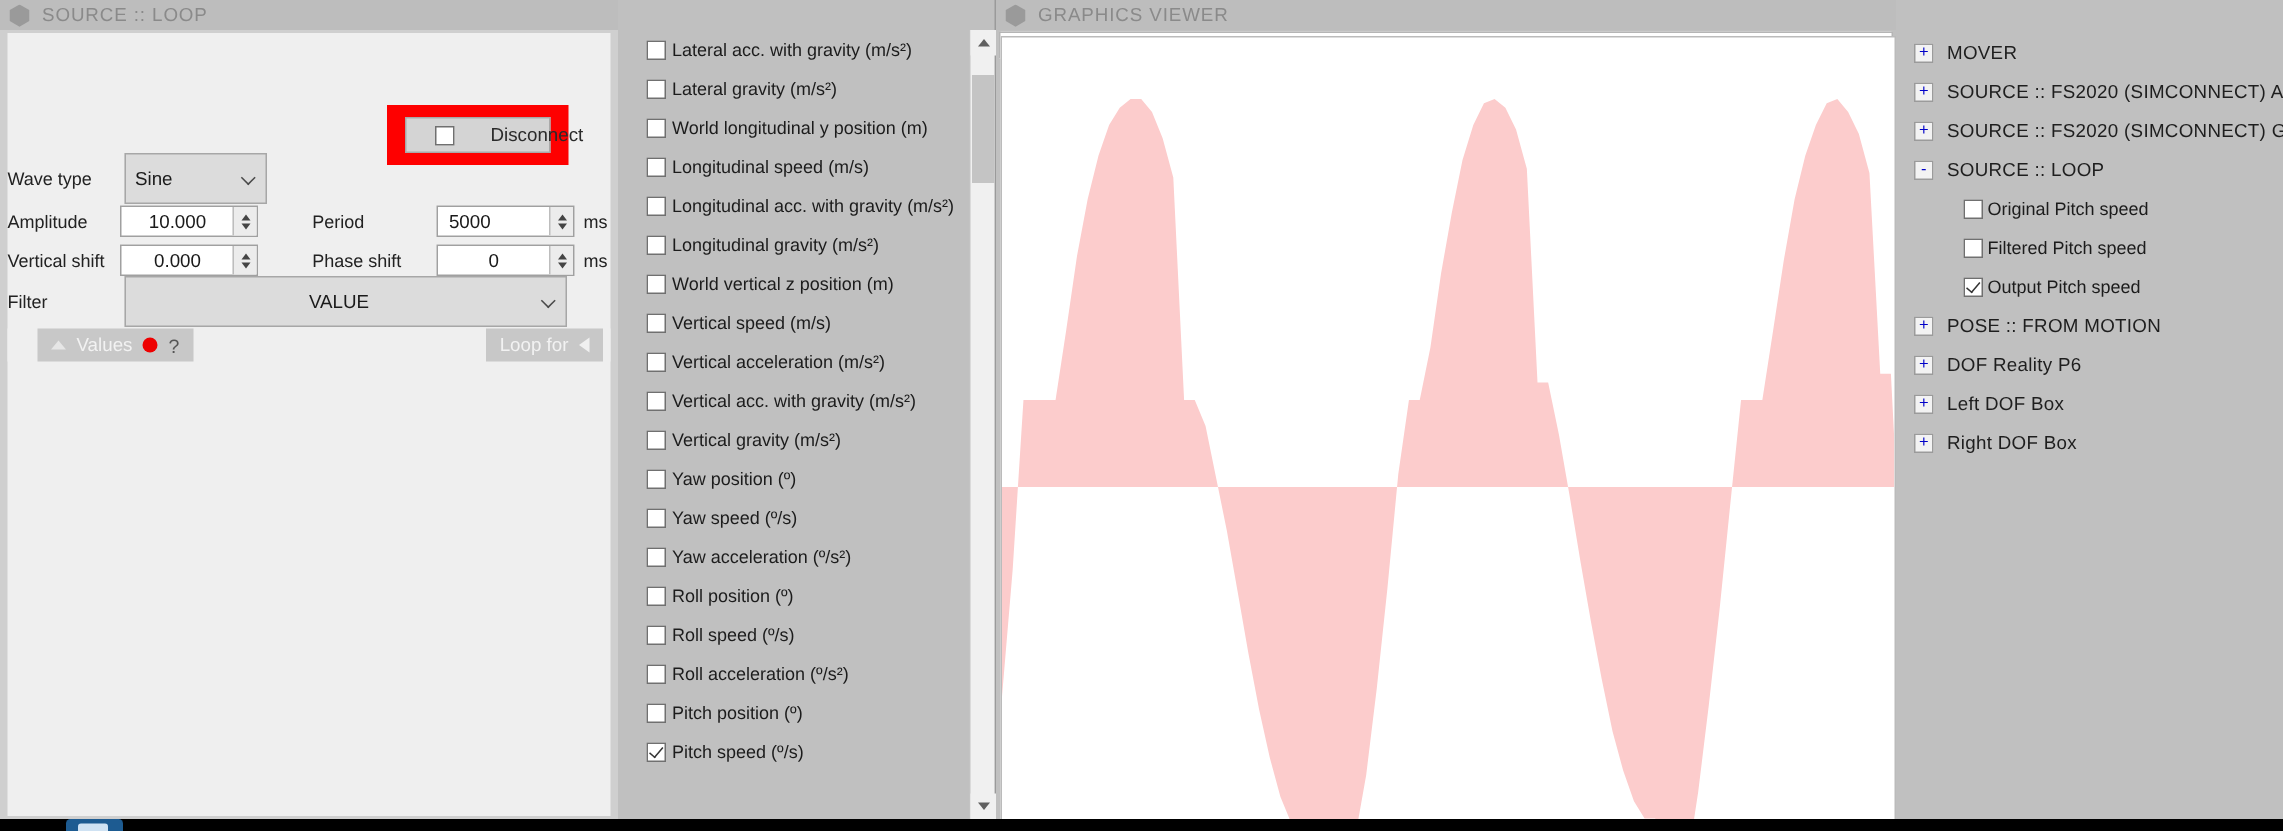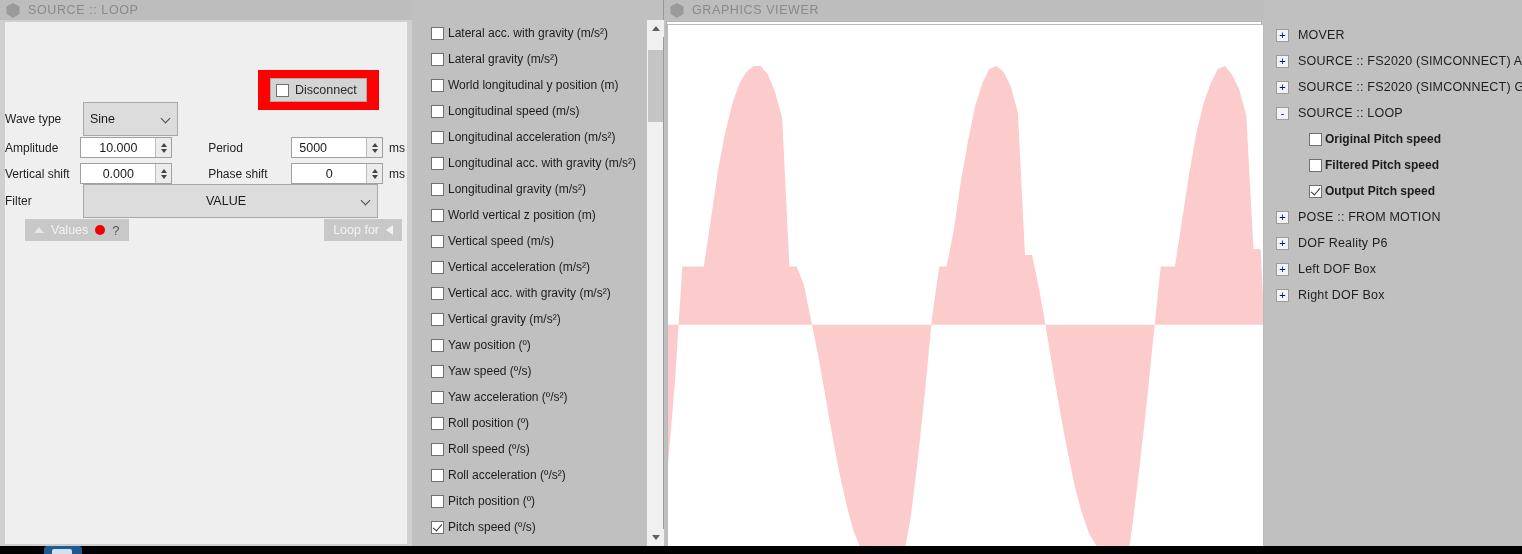--- a/index.html
+++ b/index.html
@@ -30,21 +30,21 @@
   
   #src-panel { position: absolute; left: 0; top: 0; width: 412px; height: 554px; background: #cfcfcf; }
   #src-body { position: absolute; left: 5px; top: 22px; width: 402px; height: 522px; background: #efefef; }
 
   .disconnect-wrap {
     position: absolute; left: 253px; top: 48px; width: 121px; height: 40px;
     background: #fe0000; display: flex; align-items: center; justify-content: center;
   }
   .disconnect-btn {
     width: 97px; height: 24px; background: #d4d4d4; border: 1px solid #a9a9a9;
-    display: flex; align-items: center; padding-left: 5px; gap: 6px;
+    display: flex; align-items: center; padding-left: 19px; gap: 24px;
   }
   .cbx { width: 13px; height: 13px; background: #fff; border: 1px solid #707070; flex: 0 0 auto; position: relative; }
   .cbx.checked::after {
     content: ""; position: absolute; left: 3px; top: 0px; width: 4px; height: 8px;
     border: solid #333; border-width: 0 1.6px 1.6px 0; transform: rotate(40deg);
   }
   .disconnect-btn .lbl { font-size: 12.5px; color: #2a2a2a; }
 
   .frow { position: absolute; display: flex; align-items: center; height: 21px; }
   .frow .flabel { text-align: left; font-size: 12px; color: #222; }
@@ -122,21 +122,21 @@
 
   
   #tree-panel { position: absolute; left: 1264px; top: 0; width: 258px; height: 554px; background: #c0c0c0; }
   .tnode { position: absolute; display: flex; align-items: center; gap: 9px; height: 16px; }
   .pm {
     width: 13px; height: 13px; background: #f3f3f3; border: 1px solid #9b9b9b;
     display: flex; align-items: center; justify-content: center;
     font-size: 11px; line-height: 1; color: #0000c8; font-family: "Liberation Sans", sans-serif;
   }
   .tnode .tlbl { font-size: 12.5px; color: #1e1e1e; letter-spacing: .2px; white-space: nowrap; }
-  .tleaf { position: absolute; display: flex; align-items: center; gap: 3px; height: 16px; font-weight: bold; }
+  .tleaf { position: absolute; display: flex; align-items: center; gap: 3px; height: 16px; }
   .tleaf .tlbl { font-size: 12px; color: #1c1c1c; white-space: nowrap; }
 
   
   #bottom-strip { position: absolute; left: 0; bottom: 0; width: 1522px; height: 8px; background: #000; }
   #tb-icon { position: absolute; left: 44px; bottom: 0; width: 38px; height: 8px; background: #1d5b91; border-radius: 3px 3px 0 0; }
   #tb-icon-in { position: absolute; left: 52px; bottom: 0; width: 20px; height: 5px; background: #cfe2f3; border-radius: 2px 2px 0 0; }
 </style>
 </head>
 <body>
 
@@ -241,24 +241,20 @@
           <span class="cbx"></span>
           <span class="lbl">Lateral gravity (m/s²)</span>
         </div>
         <div class="chk-item">
           <span class="cbx"></span>
           <span class="lbl">World longitudinal y position (m)</span>
         </div>
         <div class="chk-item">
           <span class="cbx"></span>
           <span class="lbl">Longitudinal speed (m/s)</span>
-        </div>
-        <div class="chk-item">
-          <span class="cbx"></span>
-          <span class="lbl">Longitudinal acceleration (m/s²)</span>
         </div>
         <div class="chk-item">
           <span class="cbx"></span>
           <span class="lbl">Longitudinal acc. with gravity (m/s²)</span>
         </div>
         <div class="chk-item">
           <span class="cbx"></span>
           <span class="lbl">Longitudinal gravity (m/s²)</span>
         </div>
         <div class="chk-item">

